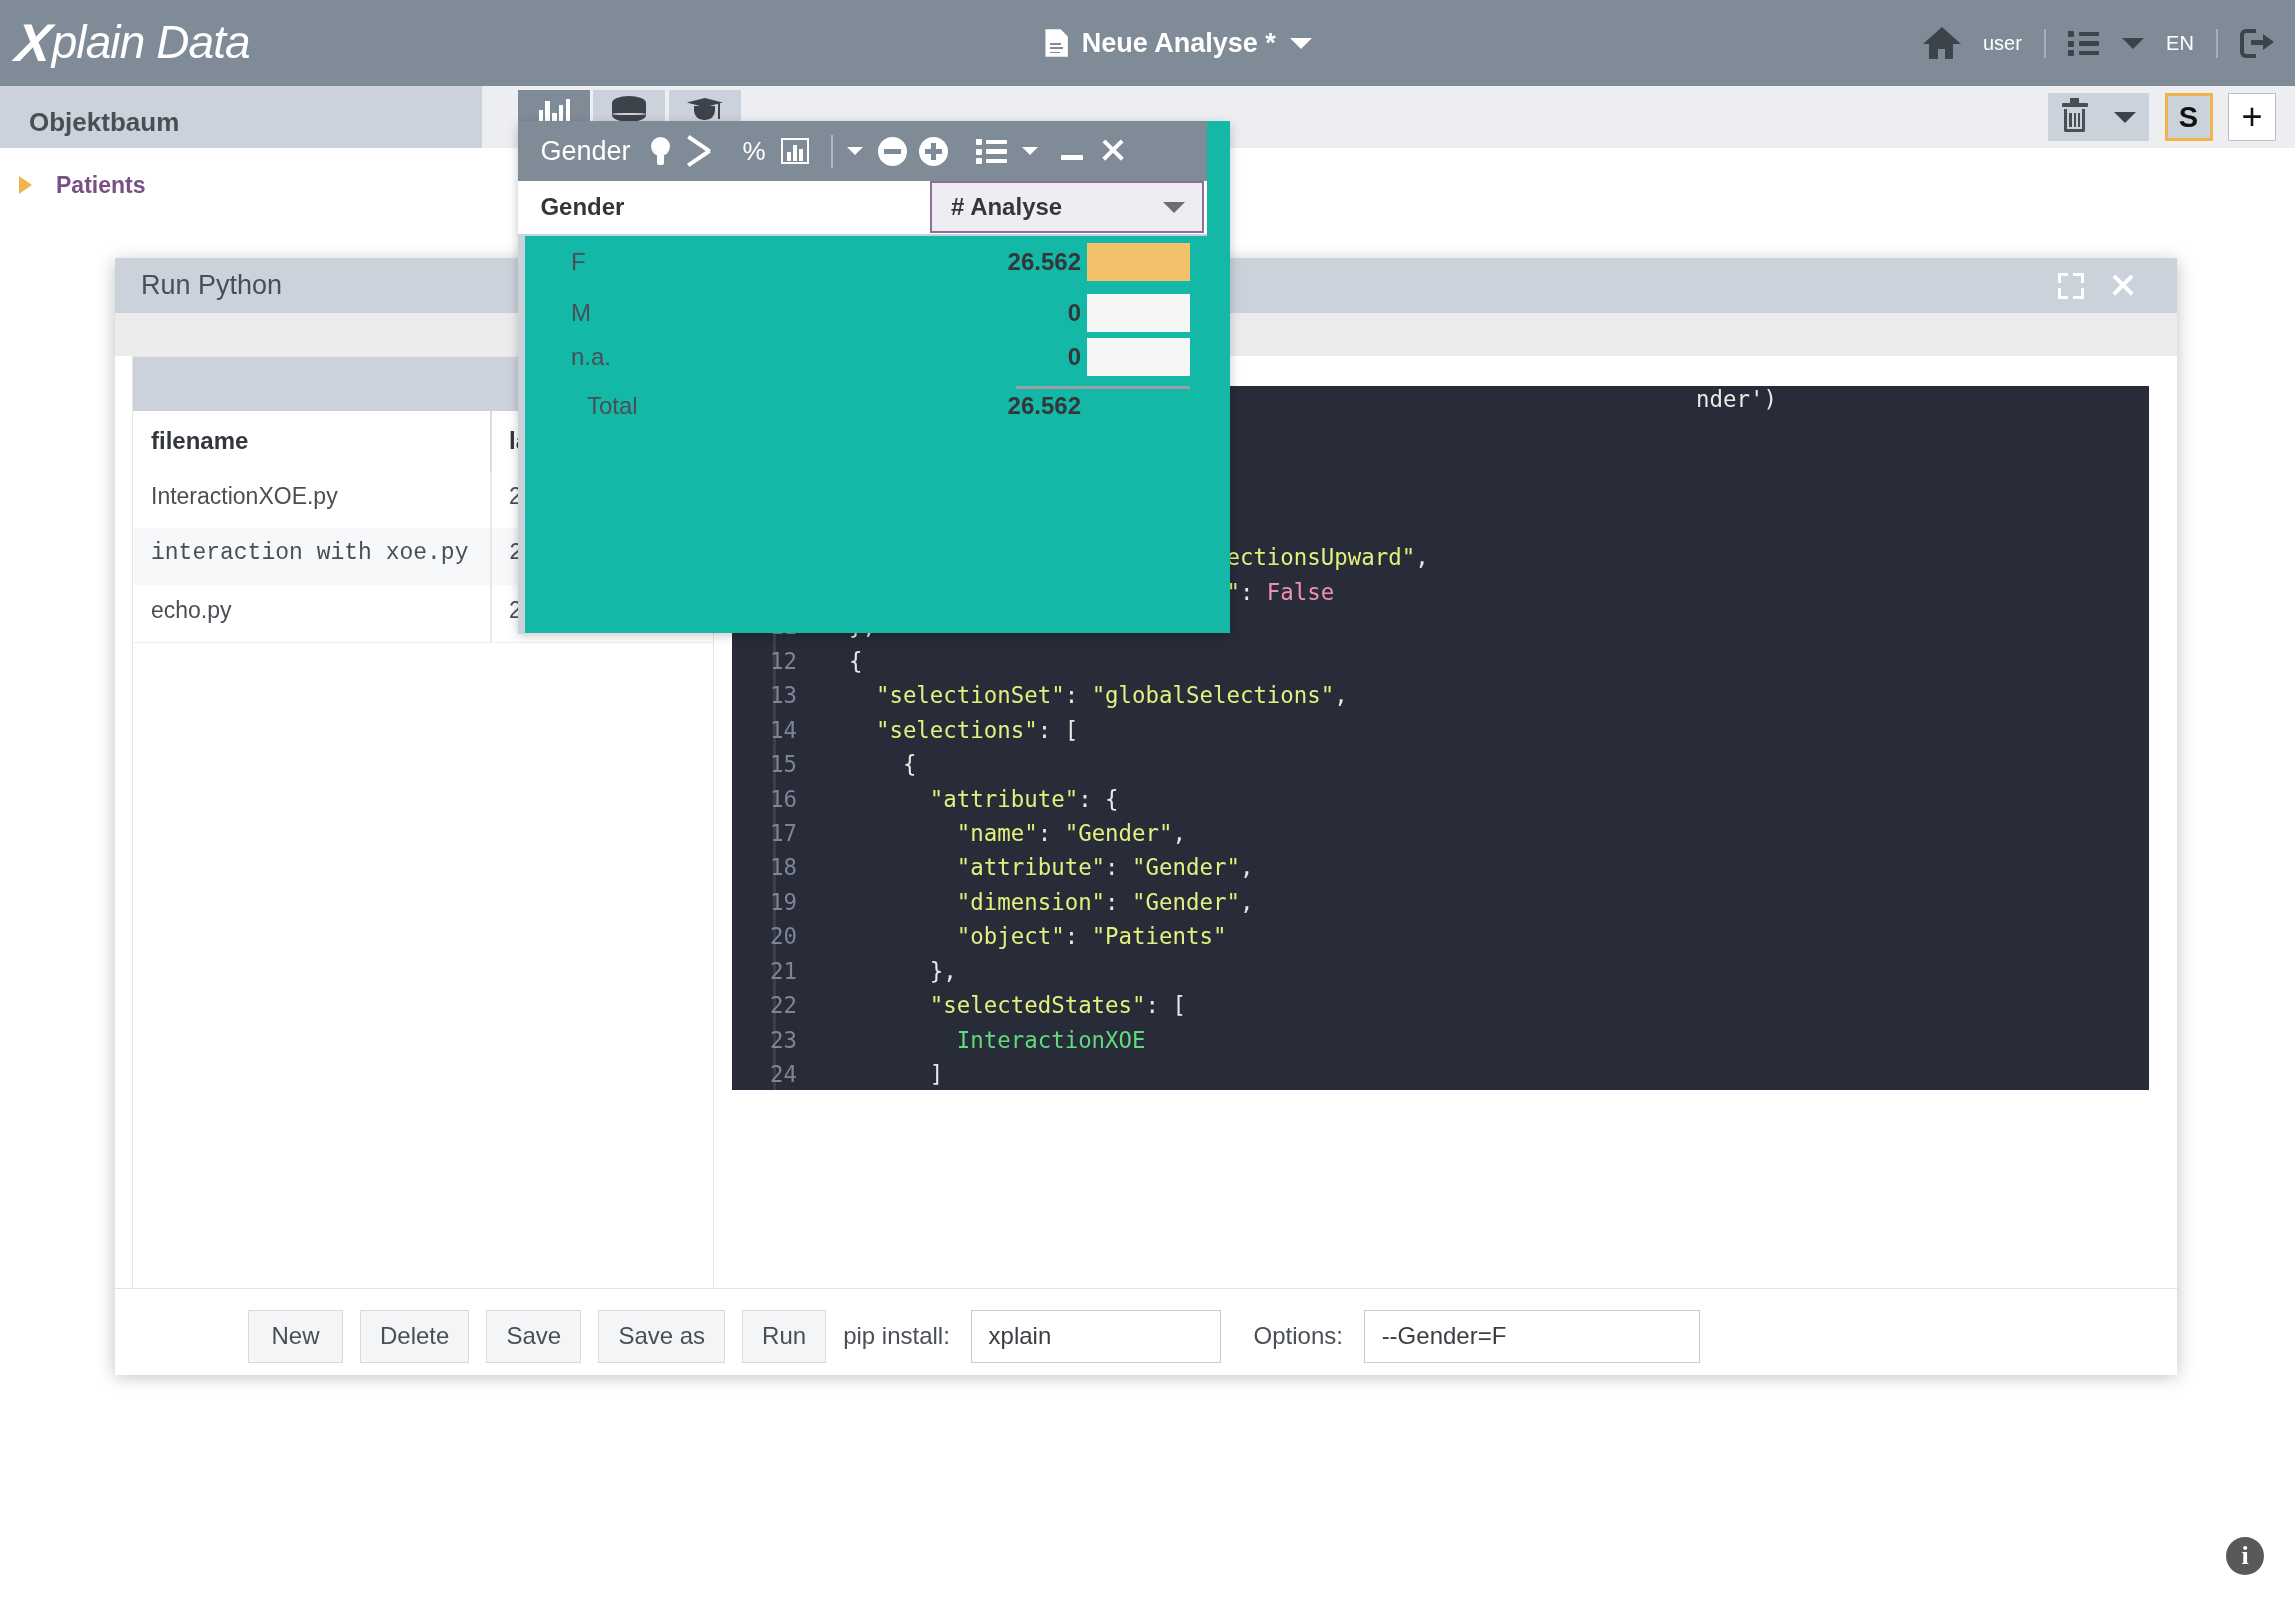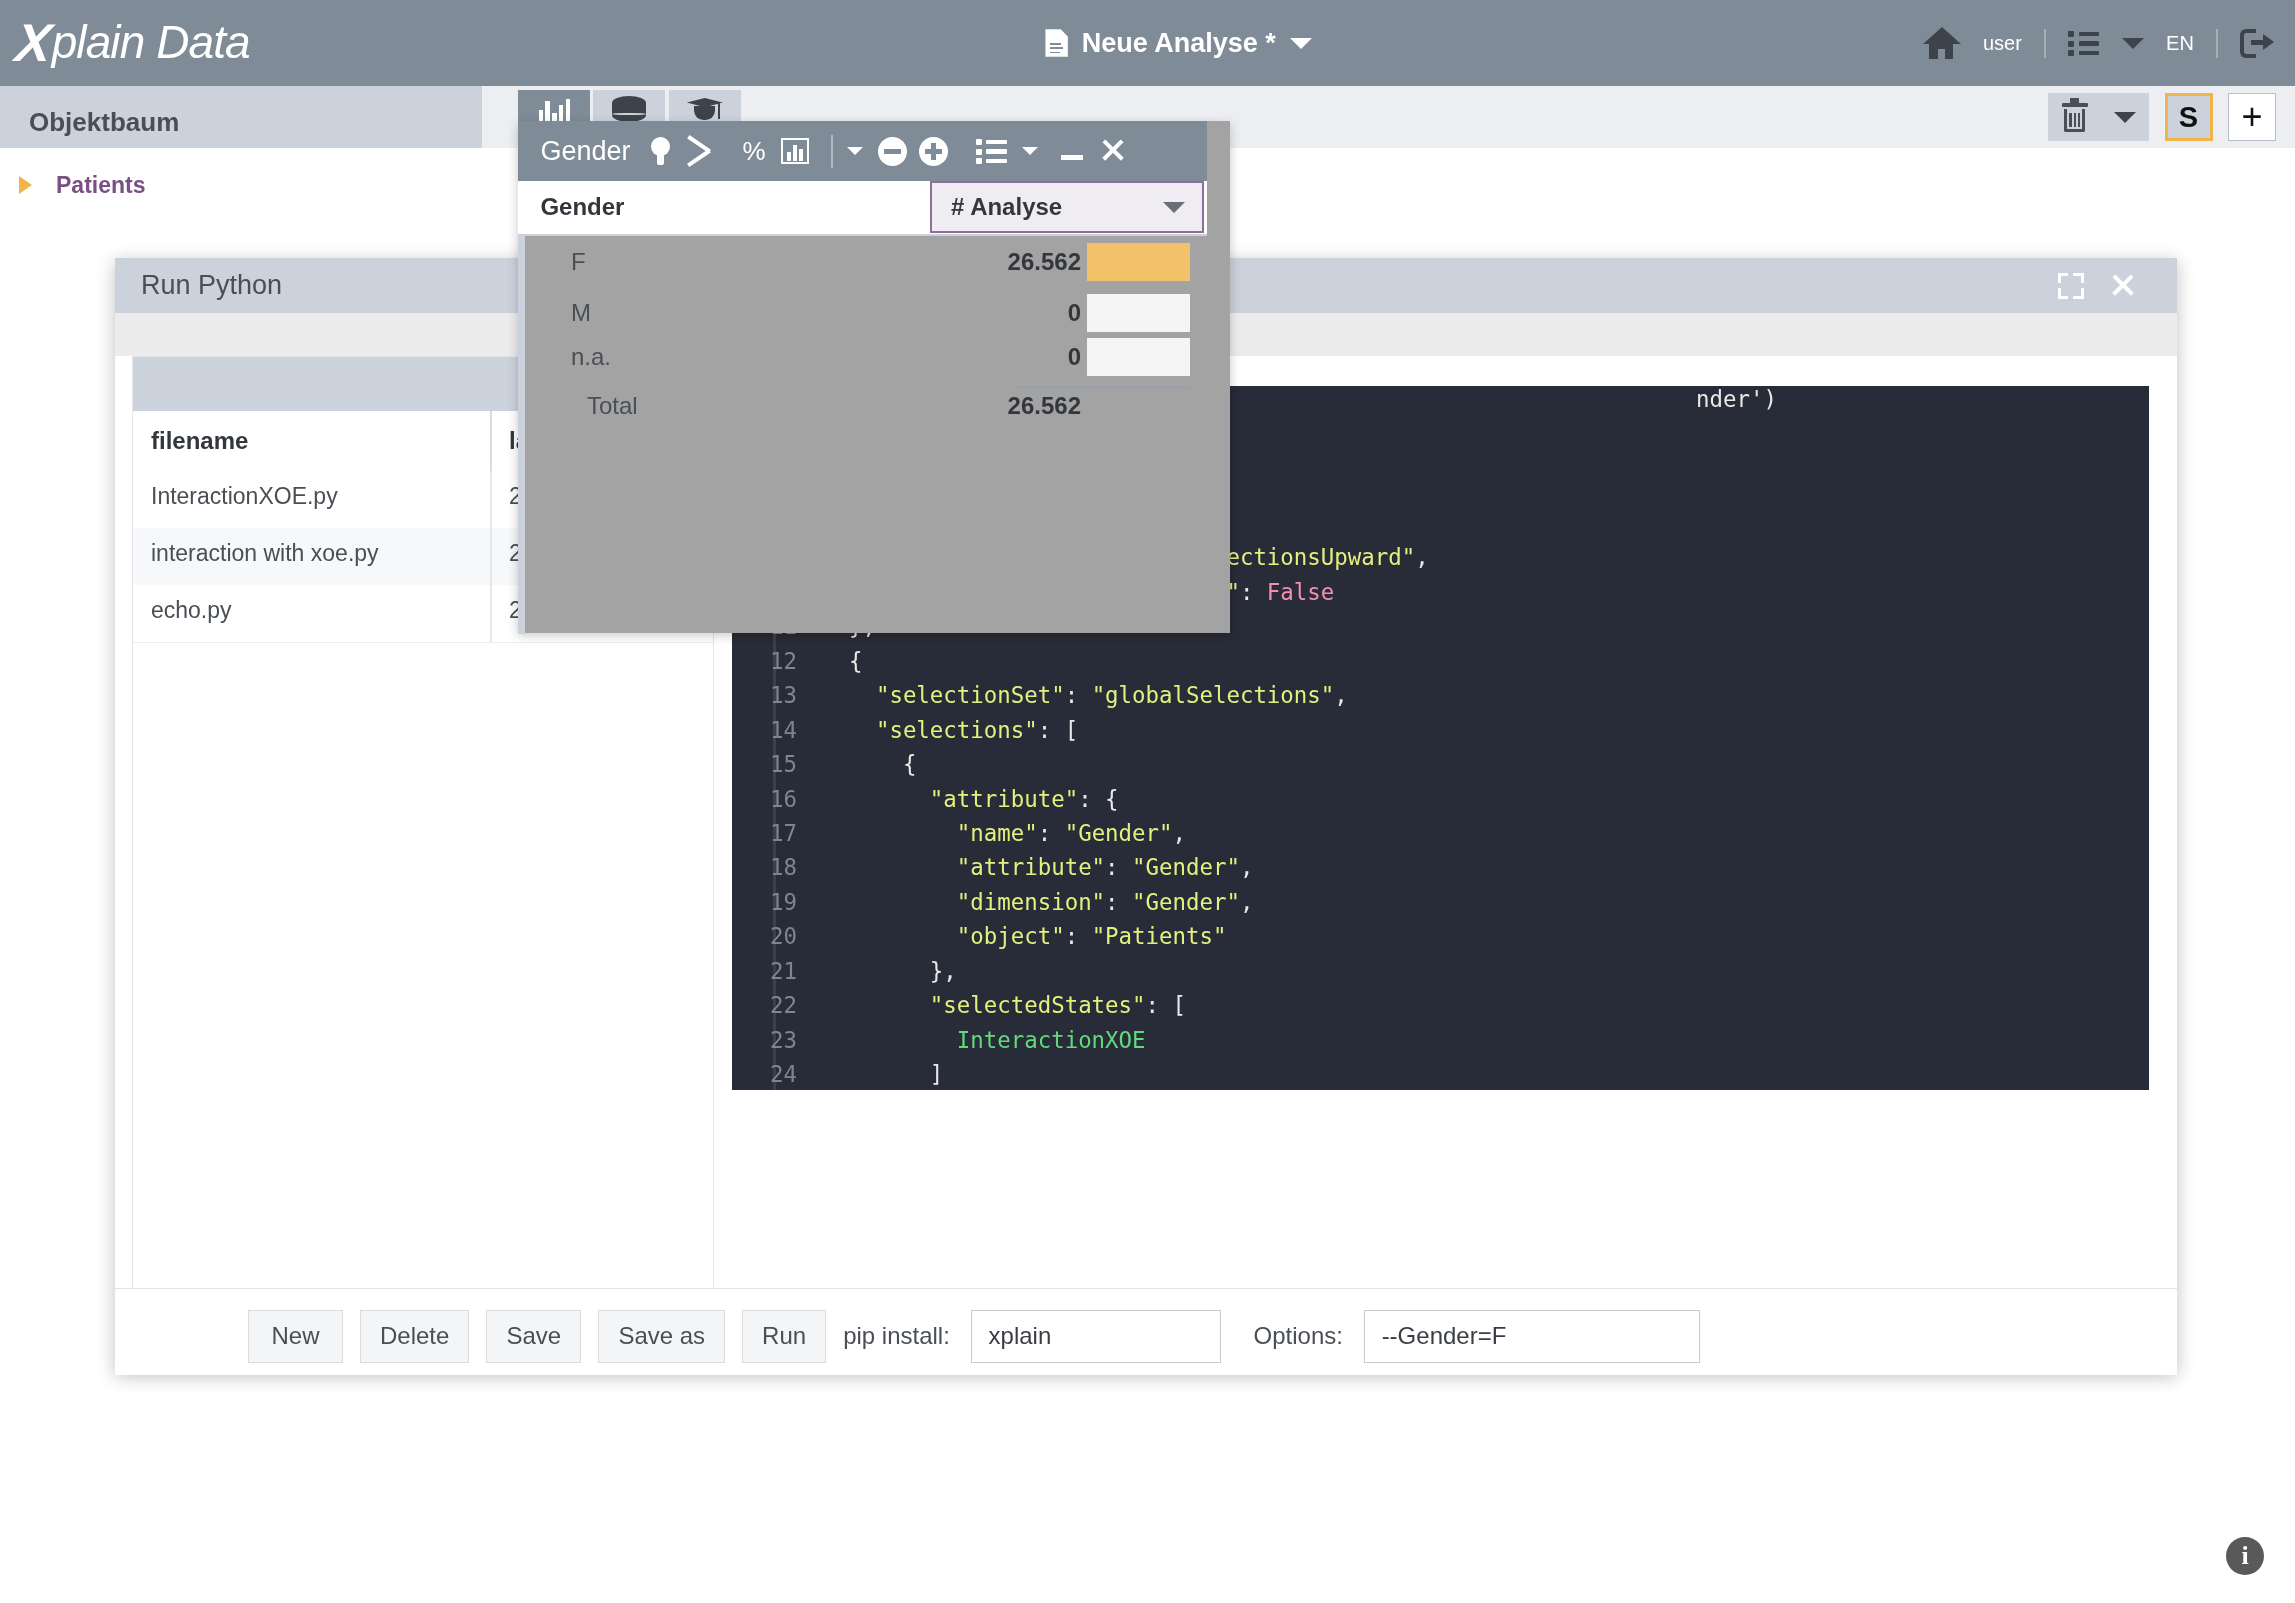--- a/index.html
+++ b/index.html
@@ -143,21 +143,21 @@
   .cap-icon{width:36px;height:27.6px;position:relative;}
   .cap-icon .board{
     position:absolute;left:0;top:1.7px;width:36px;height:10.3px;background:#3d434a;
     clip-path:polygon(50% 0,100% 45%,50% 90%,0 45%);
   }
   .cap-icon .head{position:absolute;left:7.7px;top:9.5px;width:20.7px;height:13.8px;background:#3d434a;border-radius:0 0 9.5px 9.5px;}
   .cap-icon .tas{position:absolute;left:31px;top:6.9px;width:2.6px;height:15.5px;background:#3d434a;}
 
   #gender-panel{
     position:absolute;left:518px;top:121px;width:712px;height:512px;
-    background:#a3a3a3;z-index:45;box-shadow:0 2.6px 10.3px rgba(0,0,0,.22);
+    background:#14b8a6;z-index:45;box-shadow:0 2.6px 10.3px rgba(0,0,0,.22);
   }
   #gender-titlebar{
     position:absolute;left:0;top:0;width:689px;height:60px;background:#7f8b97;
     display:flex;align-items:center;
   }
   #gender-title{color:#fff;font-size:27px;margin-left:22.4px;margin-right:20.7px;white-space:nowrap;}
   .gt-icon{margin-right:15.5px;display:flex;align-items:center;justify-content:center;}
   .bulb-icon{width:19px;height:27.6px;position:relative;}
   .bulb-icon .glass{position:absolute;left:0;top:0;width:19px;height:19px;background:#fff;border-radius:50%;}
   .bulb-icon .neck{position:absolute;left:6px;top:16.4px;width:6.9px;height:11.2px;background:#fff;border-radius:0 0 2.6px 2.6px;}
@@ -228,21 +228,21 @@
   #file-pane{position:absolute;left:17px;top:98px;width:582px;height:992px;}
   #file-filterbar{position:absolute;left:0;top:0;width:582px;height:55px;background:#ccd2dc;}
   #file-table-head{
     position:absolute;left:0;top:55px;width:582px;height:60px;background:#fff;
     border-bottom:2.6px solid #d2d5d9;
   }
   #file-table-head .c1{position:absolute;left:19px;top:15.5px;font-size:24px;font-weight:bold;color:#33373c;}
   #file-table-head .c2{position:absolute;left:377px;top:15.5px;font-size:24px;font-weight:bold;color:#33373c;white-space:nowrap;}
   #file-table-head .divv{position:absolute;left:358px;top:0;width:1.7px;height:60px;background:#d9dce0;}
   .f-row{position:absolute;left:0;width:582px;height:57px;background:#fff;border-bottom:0.9px solid #eceef0;}
-  .f-row.alt{background:#f7f8f9;}
+  .f-row.alt{background:#f7f8f9;font-family:Liberation Mono, monospace;}
   .f-row .fn{position:absolute;left:19px;top:12px;font-size:23px;color:#4a4f55;white-space:nowrap;}
   .f-row .fd{position:absolute;left:377px;top:12px;font-size:23px;color:#4a4f55;white-space:nowrap;}
   .f-row .divv{position:absolute;left:358px;top:0;width:1.7px;height:57px;background:#e6e8ea;}
   #file-pane-border{position:absolute;left:0;top:0;width:582px;height:992px;border:1.7px solid #e3e5e8;box-sizing:border-box;pointer-events:none;}
 
   #code-editor{
     position:absolute;left:732px;top:386px;width:1417px;height:704px;background:#282b38;
     overflow:hidden;z-index:31;
   }
   #code-gutterline{position:absolute;left:41px;top:0;width:3.4px;height:704px;background:#3b3f4c;}

